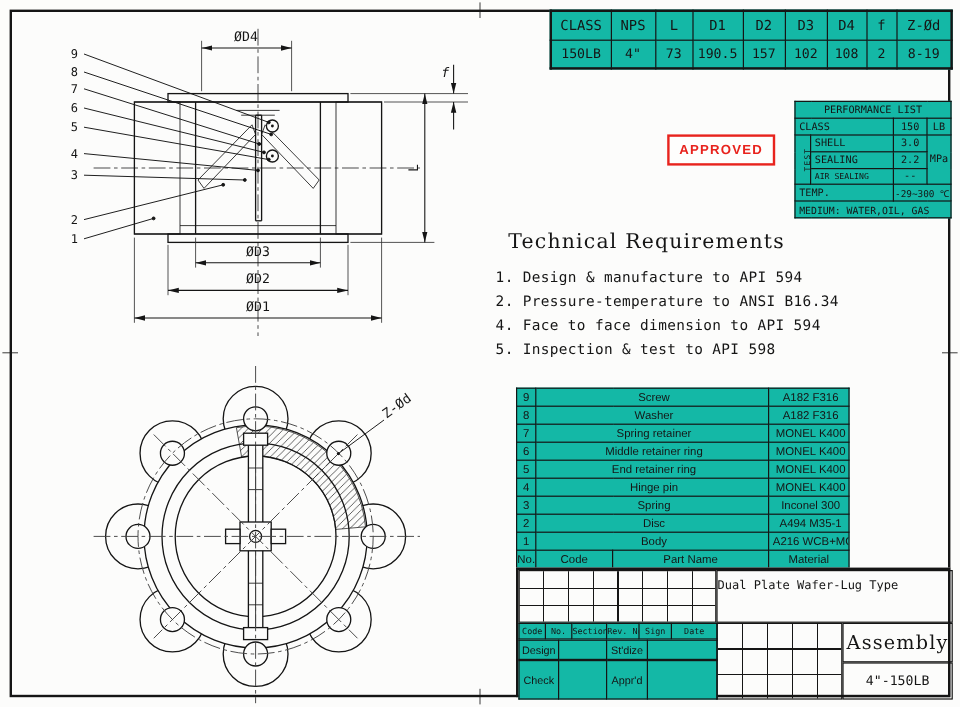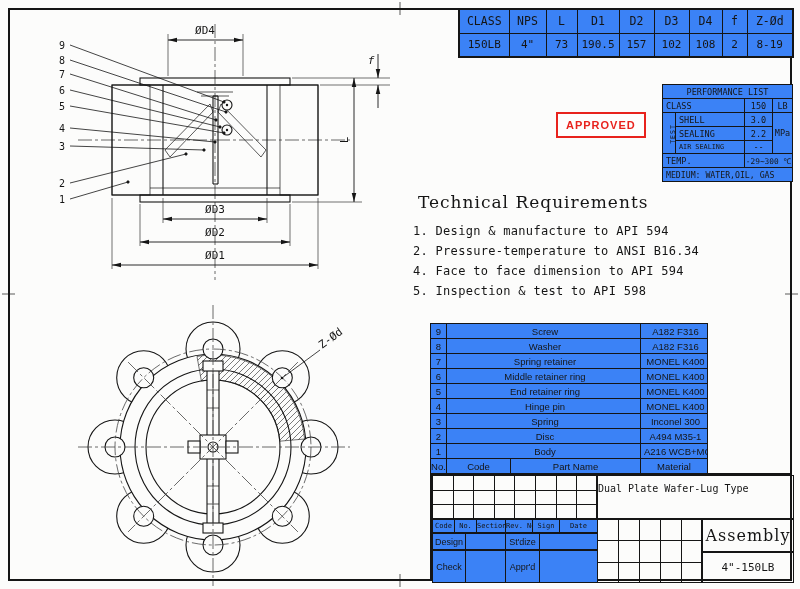--- a/index.html
+++ b/index.html
@@ -5,21 +5,21 @@
   * { margin:0; padding:0; box-sizing:border-box; }
   html,body { width:800px; height:589px; background:#fcfcfb; overflow:hidden;
               font-family:"DejaVu Sans Mono", monospace; color:#151515; }
   .sheet { position:relative; width:800px; height:589px; background:#fcfcfb; }
   .frame { position:absolute; left:8px; top:8px; width:784px; height:573px;
            border:2px solid #151515; }
   svg.canvas { position:absolute; left:0; top:0; width:800px; height:589px; }
 
   
   table { border-collapse:collapse; table-layout:fixed; position:absolute;
-          background:#3b82f6; }
+          background:#14b8a6; }
   td { border:1px solid #151515; padding:0; text-align:center; vertical-align:middle;
        white-space:nowrap; overflow:hidden; font-family:"DejaVu Sans Mono", monospace; }
 
   
   .dimtbl { left:458px; top:8px; width:334px; border:2px solid #151515; }
   .dimtbl tr { height:24px; }
   .dimtbl .hd { font-size:11.5px; }
   .dimtbl .vl { font-size:11px; }
 
   
@@ -30,21 +30,21 @@
   .perftbl .sm { font-size:6.8px; }
   .perftbl .testcell { overflow:visible; }
   .rot { display:inline-block; transform:rotate(-90deg); font-size:6.5px; letter-spacing:1px; }
 
   
   .stamp { position:absolute; left:556px; top:112px; border:2px solid #e8231d;
            color:#e8231d; font-family:"Liberation Sans", sans-serif; font-weight:bold;
            font-size:11px; letter-spacing:1px; padding:5px 8px; background:rgba(255,255,255,0.6); }
 
   
-  .tech-title { position:absolute; left:418px; top:192px; width:236px; text-align:left;
+  .tech-title { position:absolute; left:418px; top:192px; width:236px; text-align:right;
                 font-family:"DejaVu Serif", serif; font-size:17px; letter-spacing:1px; }
   .tech-items { position:absolute; left:413px; top:221px; }
   .tech-items div { height:20px; line-height:20px; font-size:12px; letter-spacing:0.3px; }
 
   
   .partstbl { left:430px; top:323px; width:277px; border:1.5px solid #151515; }
   .partstbl tr { height:15px; }
   .partstbl td { font-size:9.5px; font-family:"Liberation Sans", sans-serif; }
   .partstbl .l { text-align:center; padding-left:3px; }
 

